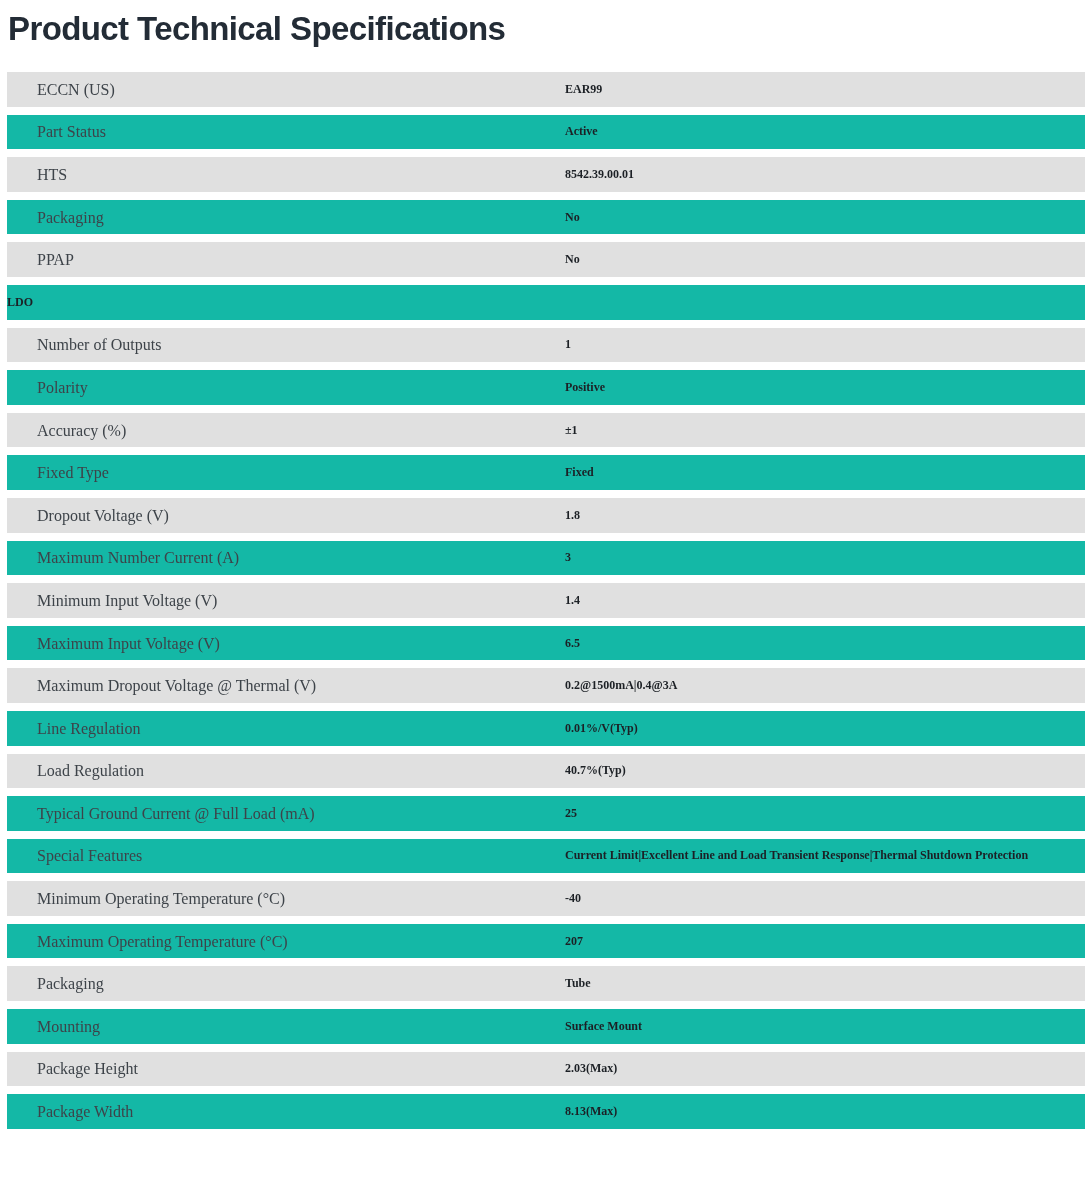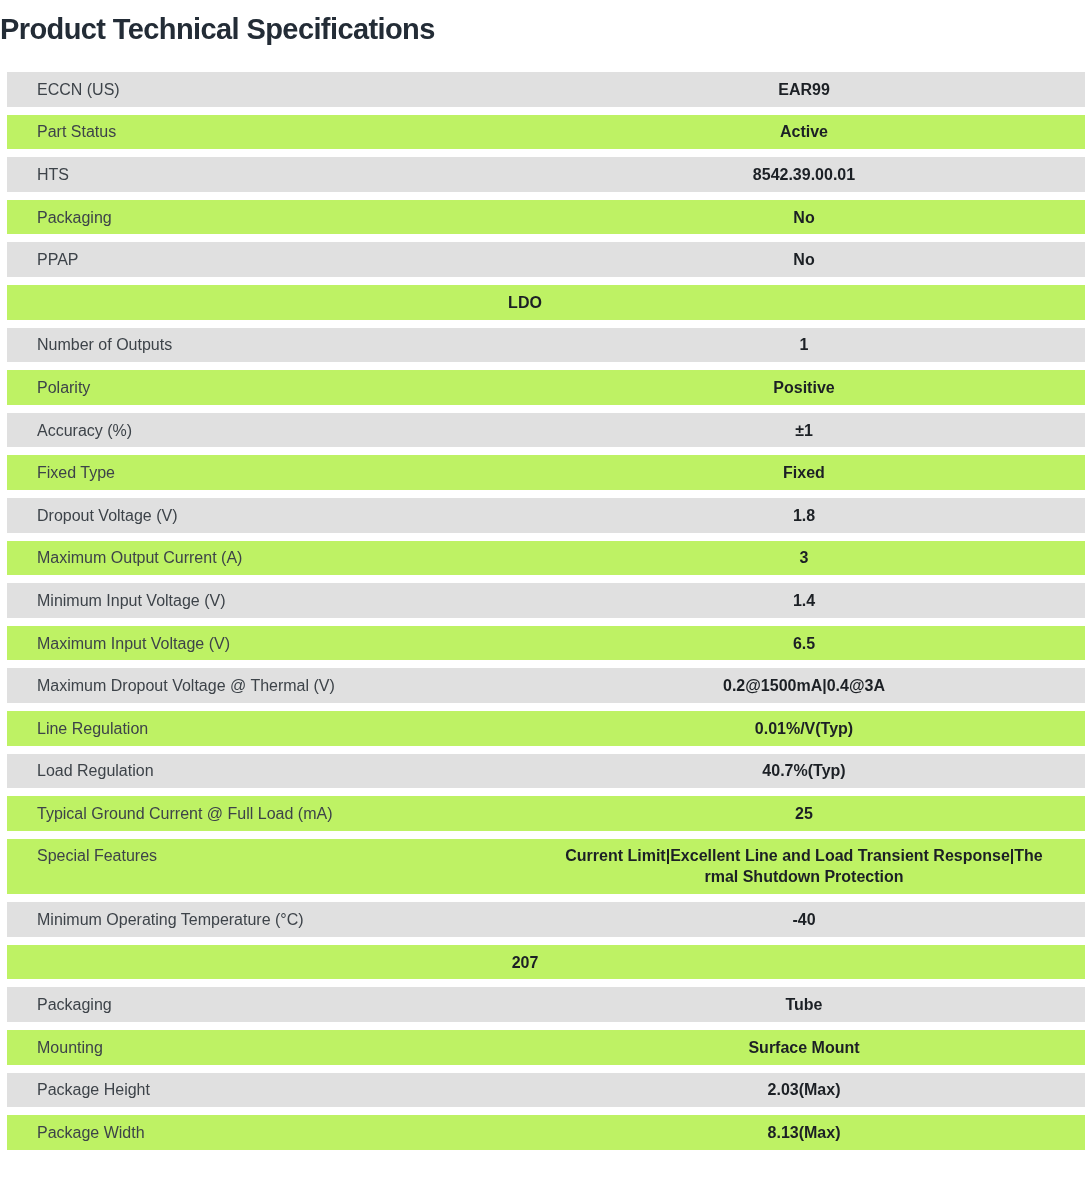--- a/index.html
+++ b/index.html
@@ -7,59 +7,59 @@
     margin: 0;
     padding: 0;
     background: #ffffff;
     width: 1085px;
     height: 1195px;
     overflow: hidden;
     font-family: "Liberation Sans", sans-serif;
   }
   .page { width: 1085px; height: 1195px; overflow: hidden; }
   h1.page-title {
-    margin: 10px 0 0 0;
-    font-size: 29px;
+    margin: 10px 0 0 8px;
+    font-size: 33px;
     line-height: 38px;
     font-weight: 700;
     letter-spacing: -0.6px;
     color: var(--title-color, #232c36);
   }
   .spec-table {
     margin: 20px 0 0 7px;
     width: 1078px;
+    font-family: Liberation Serif, serif;
   }
   .spec-row {
     display: flex;
     align-items: flex-start;
     padding: 6.8px 0;
     border-top: 4px solid #ffffff;
     border-bottom: 4px solid #ffffff;
-    background: #bef264;
+    background: #14b8a6;
   }
   .spec-row.alt {
     background: var(--alt-bg, #e0e0e0);
   }
   .spec-label {
     flex: 0 0 558px;
     padding-left: 30px;
     font-size: 16px;
     line-height: 21px;
     font-weight: 400;
     color: var(--label-color, #3d4349);
   }
   .spec-value {
     flex: 1 1 auto;
     padding-right: 42px;
-    font-size: 16px;
+    font-size: 12px;
     line-height: 21px;
     font-weight: 700;
     color: var(--value-color, #1c2025);
     word-break: break-all;
-    text-align: center;
   }
 </style>
 </head>
 <body>
 
 <div class="page">
   <h1 class="page-title">Product Technical Specifications</h1>
 
   <div class="spec-table">
       <div class="spec-row alt">
@@ -99,21 +99,21 @@
   </div>
       <div class="spec-row">
     <span class="spec-label">Fixed Type</span>
     <span class="spec-value">Fixed</span>
   </div>
       <div class="spec-row alt">
     <span class="spec-label">Dropout Voltage (V)</span>
     <span class="spec-value">1.8</span>
   </div>
       <div class="spec-row">
-    <span class="spec-label">Maximum Output Current (A)</span>
+    <span class="spec-label">Maximum Number Current (A)</span>
     <span class="spec-value">3</span>
   </div>
       <div class="spec-row alt">
     <span class="spec-label">Minimum Input Voltage (V)</span>
     <span class="spec-value">1.4</span>
   </div>
       <div class="spec-row">
     <span class="spec-label">Maximum Input Voltage (V)</span>
     <span class="spec-value">6.5</span>
   </div>
@@ -135,20 +135,21 @@
   </div>
       <div class="spec-row">
     <span class="spec-label">Special Features</span>
     <span class="spec-value">Current Limit|Excellent Line and Load Transient Response|Thermal Shutdown Protection</span>
   </div>
       <div class="spec-row alt">
     <span class="spec-label">Minimum Operating Temperature (°C)</span>
     <span class="spec-value">-40</span>
   </div>
       <div class="spec-row">
+    <span class="spec-label">Maximum Operating Temperature (°C)</span>
     <span class="spec-value">207</span>
   </div>
       <div class="spec-row alt">
     <span class="spec-label">Packaging</span>
     <span class="spec-value">Tube</span>
   </div>
       <div class="spec-row">
     <span class="spec-label">Mounting</span>
     <span class="spec-value">Surface Mount</span>
   </div>

